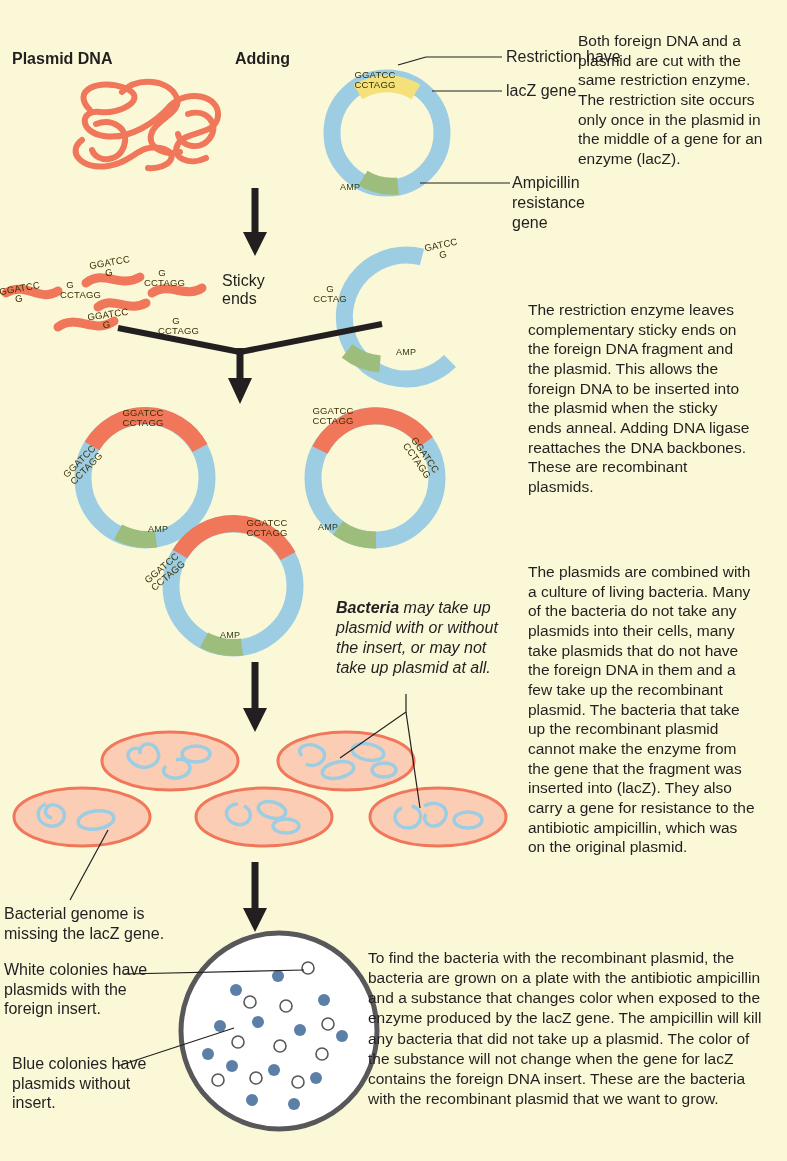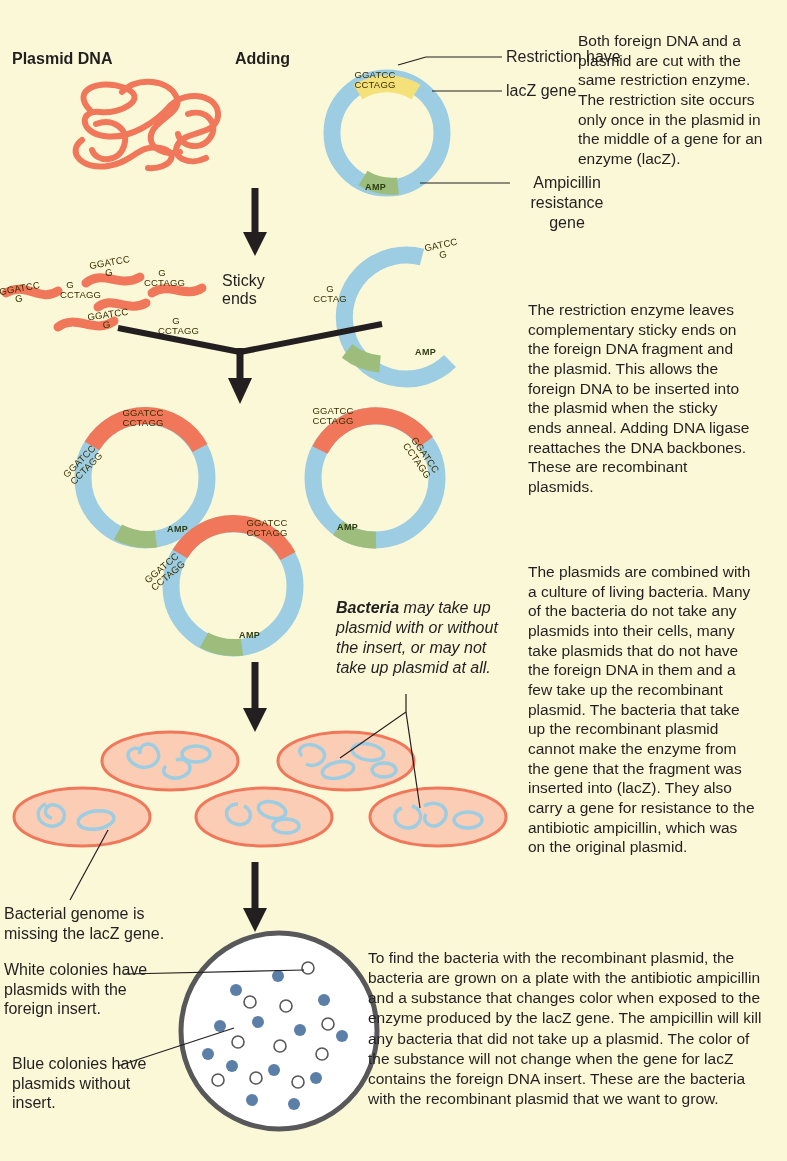--- a/index.html
+++ b/index.html
@@ -28,23 +28,22 @@
     font-family: "Liberation Sans", sans-serif;
     font-size: 9.5px;
     line-height: 1.05;
     color: #3b2f00;
     letter-spacing: 0.2px;
     text-align: center;
   }
   .amp-txt {
     font-size: 9px;
     color: #2e3d14;
-    text-align: right;
+    text-align: left;
     letter-spacing: .3px;
-    font-weight: bold;
   }
   svg { display: block; overflow: visible; }
   .leader { stroke: #231f20; stroke-width: 1.2; fill: none; }
 </style>
 </head>
 <body>
 
 <div class="abs lbl bold" style="left:12px; top:50px;">Plasmid DNA</div>
 
 <div class="abs lbl bold" style="left:235px; top:50px;">Adding</div>
@@ -84,21 +83,21 @@
   <line class="leader" x1="36" y1="2" x2="112" y2="2"></line>
   <line class="leader" x1="42" y1="36" x2="112" y2="36"></line>
   <line class="leader" x1="30" y1="128" x2="120" y2="128"></line>
 </svg>
 </div>
 
 <div class="abs lbl" style="left:506px; top:48px;">Restriction have</div>
 <div class="abs lbl" style="left:506px; top:82px;">
   <span class="ital">lacZ</span> gene
 </div>
-<div class="abs lbl" style="left:512px; top:173px; width:110px; line-height:1.25;text-align:center;">Ampicillin<br>resistance<br>gene</div>
+<div class="abs lbl" style="left:512px; top:173px; width:110px; line-height:1.25;">Ampicillin<br>resistance<br>gene</div>
 
 <div class="abs para" style="left:578px; top:31px; width:200px;">Both foreign DNA and a plasmid are cut with the same restriction enzyme. The restriction site occurs only once in the plasmid in the middle of a gene for an enzyme (<span class="ital">lacZ</span>).</div>
 
 <div class="abs" style="left:235px; top:188px;">
 <svg width="40" height="70" viewBox="0 0 40 70">
   <line x1="20" y1="0" x2="20" y2="48" stroke="#231f20" stroke-width="7"></line>
   <polygon points="20,68 8,44 32,44" fill="#231f20"></polygon>
 </svg>
 </div>
 

